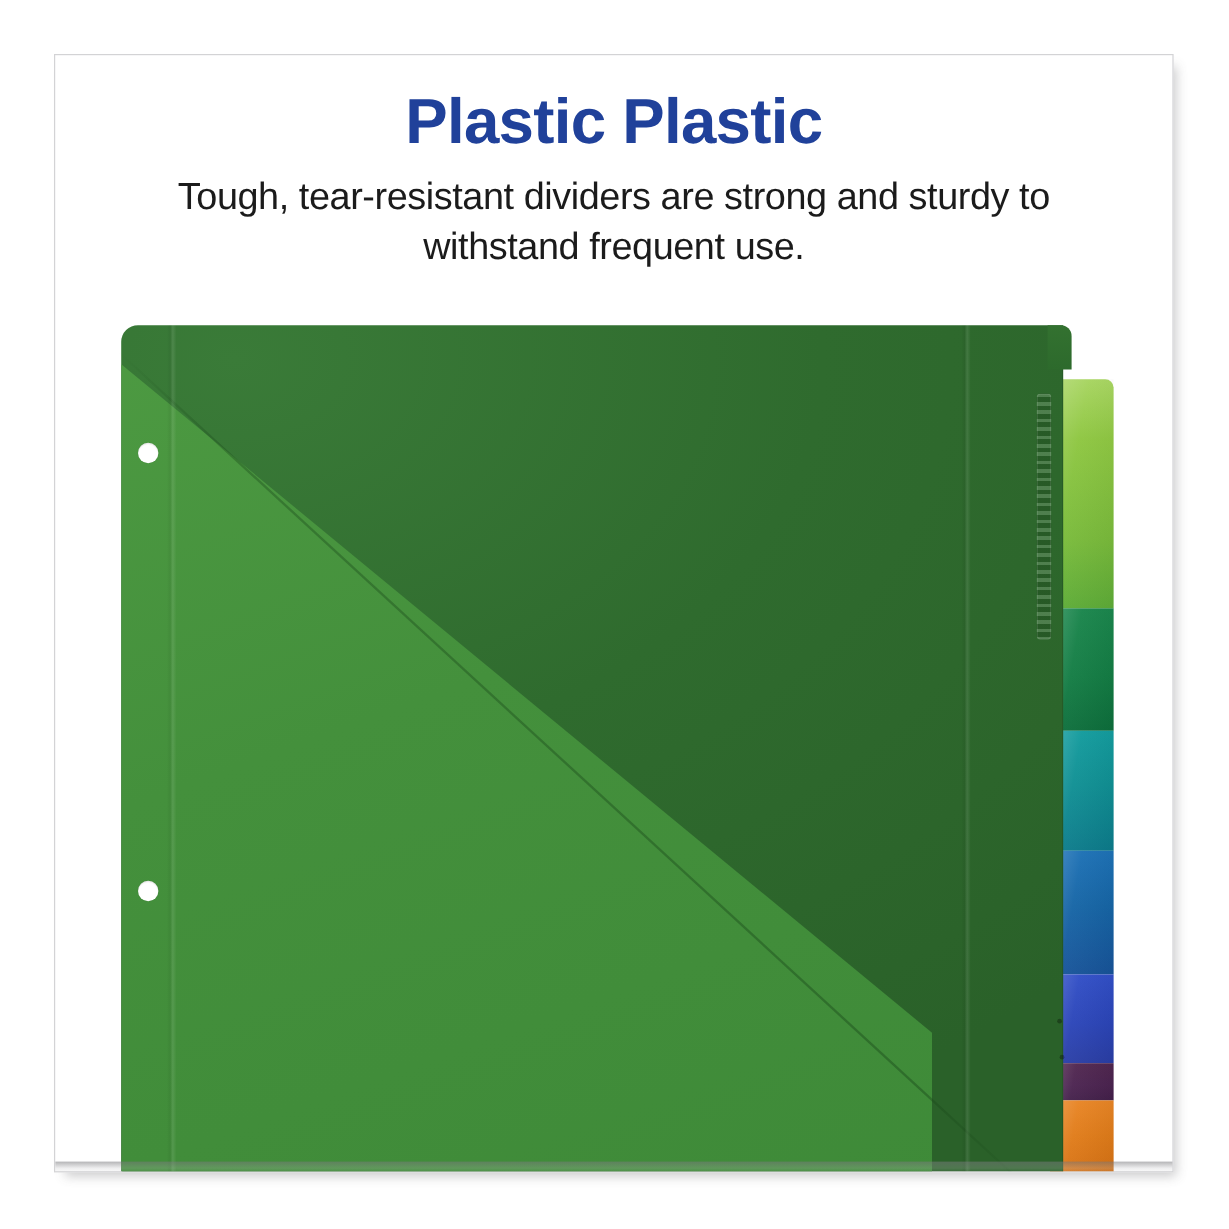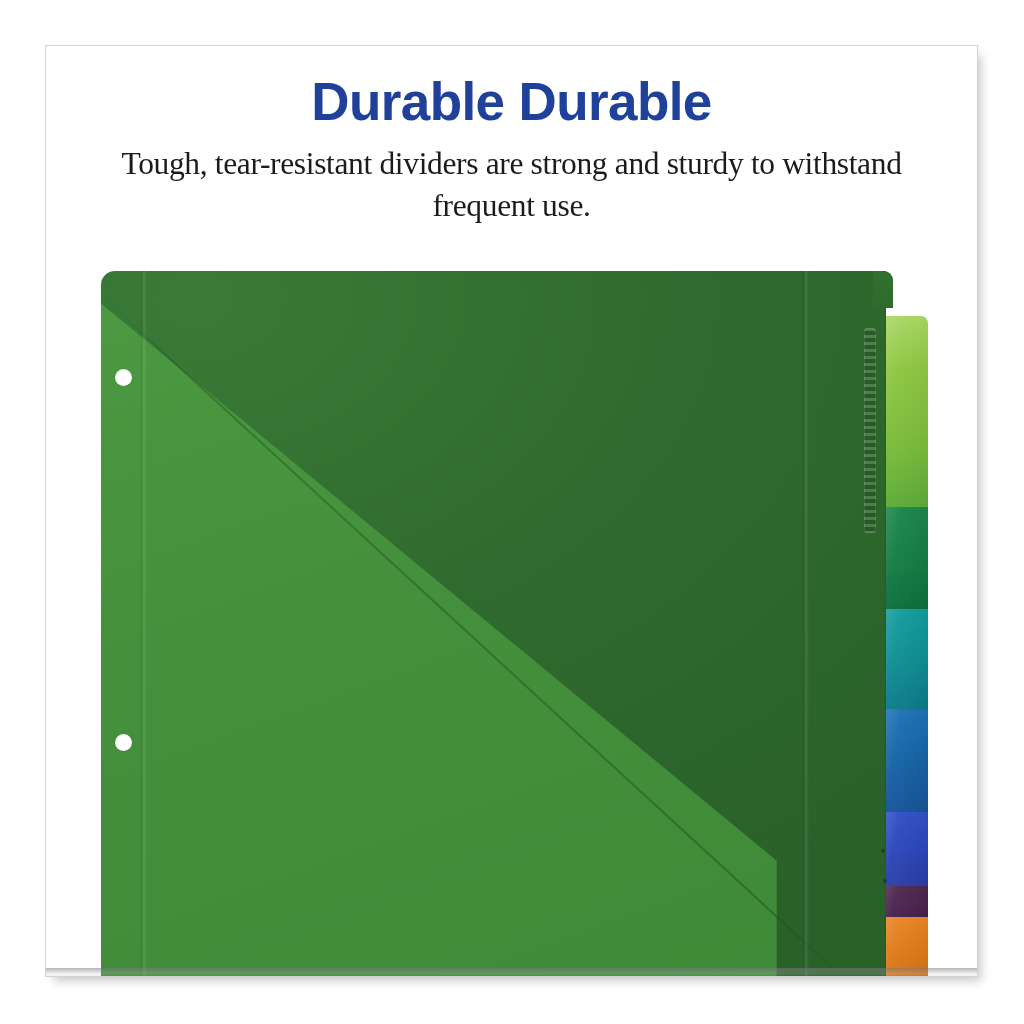--- a/index.html
+++ b/index.html
@@ -49,21 +49,21 @@
     font-family: "Liberation Sans", sans-serif;
     font-size: 53px;
     font-weight: bold;
     letter-spacing: -0.6px;
     color: #20419a;
     line-height: 1.08;
   }
   .subhead {
     margin: 13px auto 0 auto;
     width: 810px;
-    font-family: Liberation Serif, serif;
+    font-family: Liberation Sans, sans-serif;
     font-size: 31.5px;
     font-weight: normal;
     color: #1b1b1b;
     line-height: 1.32;
     letter-spacing: -0.35px;
   }
 
   
   .product-stage {
     position: absolute;
@@ -232,21 +232,21 @@
   }
 </style>
 </head>
 <body>
 
 <div id="canvas">
 
   <div class="card-frame">
 
     <div class="headline-block">
-      <h1 class="headline">Durable Durable</h1>
+      <h1 class="headline">Plastic Plastic</h1>
       <p class="subhead">Tough, tear-resistant dividers are strong and sturdy to withstand frequent use.</p>
     </div>
 
     <div class="product-stage">
 
       <div class="tab-strip">
         <div class="tab tab-top-round" style="top:0px;   height:191px; background:linear-gradient(180deg,#a6d45e 0%,#8DC63F 26%,#79bb3a 70%,#5fae38 100%);"></div>
         <div class="tab" style="top:191px; height:102px; background:linear-gradient(180deg,#17844a 0%,#127C43 55%,#0d6f3c 100%);"></div>
         <div class="tab" style="top:293px; height:100px; background:linear-gradient(180deg,#109a9c 0%,#0E8F93 45%,#0c7c8c 100%);"></div>
         <div class="tab" style="top:393px; height:103px; background:linear-gradient(180deg,#1a6fb4 0%,#1464A5 45%,#17549a 100%);"></div>

